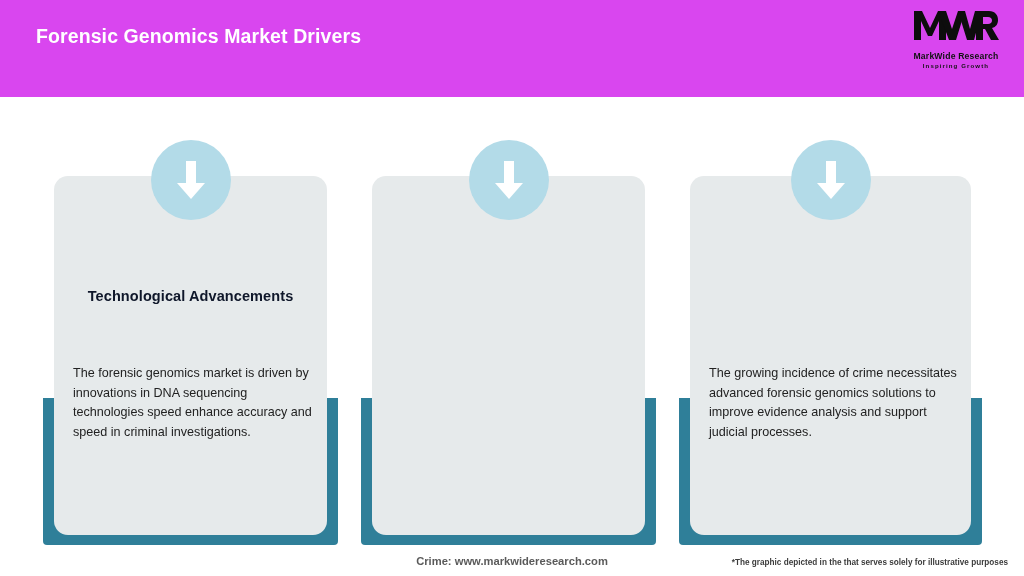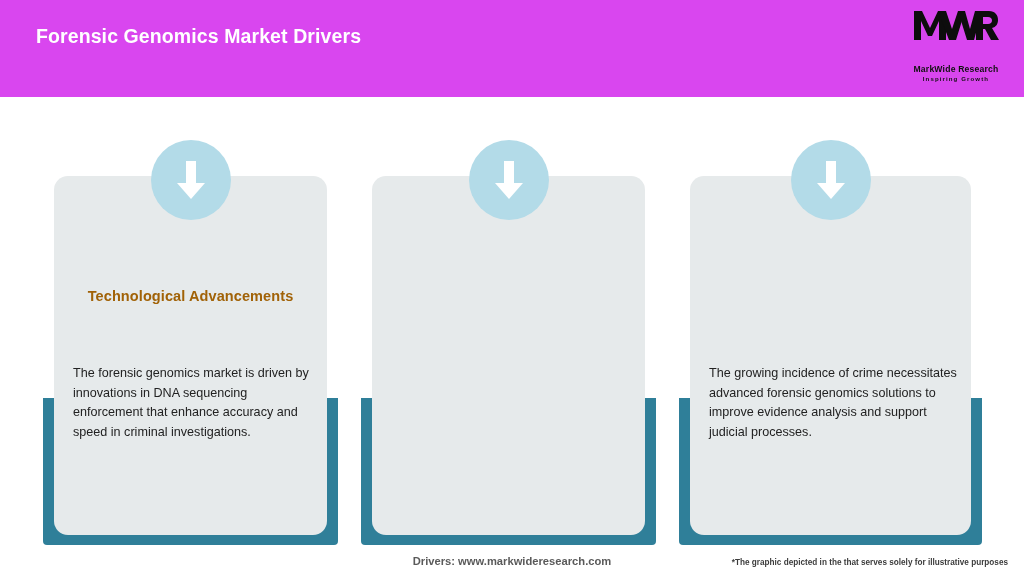--- a/index.html
+++ b/index.html
@@ -51,21 +51,21 @@
   .logo-mark {
     display: block;
     margin: 0 auto;
   }
   .logo-name {
     display: block;
     font-size: 8.6px;
     font-weight: bold;
     color: #111111;
     letter-spacing: 0.2px;
-    margin-top: 18px;
+    margin-top: 5px;
     white-space: nowrap;
   }
   .logo-tag {
     display: block;
     font-size: 6.1px;
     font-weight: bold;
     color: #111111;
     letter-spacing: 1.1px;
     margin-top: 1px;
     white-space: nowrap;
@@ -120,21 +120,21 @@
   .icon-circle svg { display: block; }
 
   .card-title {
     position: absolute;
     left: 8px;
     right: 8px;
     top: 112px;
     text-align: center;
     font-size: 14.5px;
     font-weight: bold;
-    color: #a16207;
+    color: #0f172a;
     letter-spacing: 0.1px;
   }
 
   .card-body {
     position: absolute;
     left: 19px;
     right: 12px;
     top: 188px;
     font-size: 12.6px;
     line-height: 19.6px;
@@ -188,21 +188,21 @@
       </span>
       <span class="logo-name">MarkWide Research</span>
       <span class="logo-tag">Inspiring Growth</span>
     </div>
   </div>
 
   <div class="card-wrap c0">
     <div class="teal-frame"></div>
     <div class="card">
       <div class="card-title">Technological Advancements</div>
-      <div class="card-body">The forensic genomics market is driven by innovations in DNA sequencing enforcement that enhance accuracy and speed in criminal investigations.</div>
+      <div class="card-body">The forensic genomics market is driven by innovations in DNA sequencing technologies speed enhance accuracy and speed in criminal investigations.</div>
     </div>
     <div class="icon-circle">
       <svg width="34" height="44" viewBox="0 0 34 44" aria-hidden="true">
         <path d="M12 3 L22 3 L22 25 L31 25 L17 41 L3 25 L12 25 Z" fill="#ffffff"></path>
       </svg>
     </div>
   </div>
 
   <div class="card-wrap c1">
     <div class="teal-frame"></div>
@@ -220,16 +220,16 @@
     <div class="card">
       <div class="card-body">The growing incidence of crime necessitates advanced forensic genomics solutions to improve evidence analysis and support judicial processes.</div>
     </div>
     <div class="icon-circle">
       <svg width="34" height="44" viewBox="0 0 34 44" aria-hidden="true">
         <path d="M12 3 L22 3 L22 25 L31 25 L17 41 L3 25 L12 25 Z" fill="#ffffff"></path>
       </svg>
     </div>
   </div>
 
-  <div class="footer-source">Drivers: www.markwideresearch.com</div>
+  <div class="footer-source">Crime: www.markwideresearch.com</div>
   <div class="footer-note">*The graphic depicted in the that serves solely for illustrative purposes</div>
 
 </div>
 
 </body></html>

